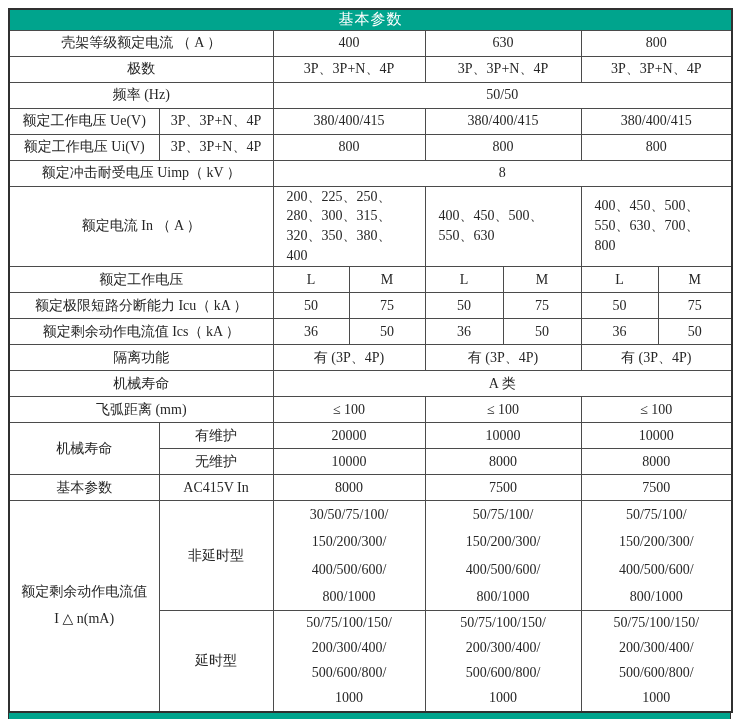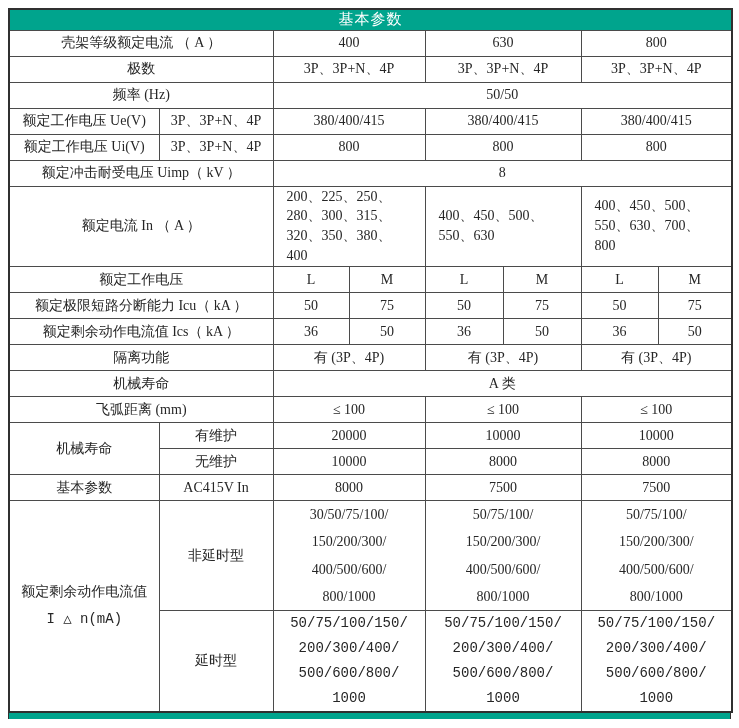--- a/index.html
+++ b/index.html
@@ -37,22 +37,22 @@
     font-size: 15px;
     letter-spacing: 1px;
   }
   td.pre { white-space: pre-line; }
   td.in-list {
     text-align: left;
     padding-left: 13px;
     line-height: 1.42;
   }
   td.nd-list { line-height: 1.95; }
-  td.d-list  { line-height: 1.78; font-family: Liberation Mono, monospace; }
-  td.residual-label { line-height: 1.9; font-family: Liberation Mono, monospace; }
+  td.d-list  { line-height: 1.78; }
+  td.residual-label { line-height: 1.9; }
   .bottom-bar {
     width: 723px;
     height: 6px;
     background: #00a48d;
     border-left: 1px solid #303030;
     border-right: 1px solid #303030;
   }
 </style>
 </head>
 <body>

